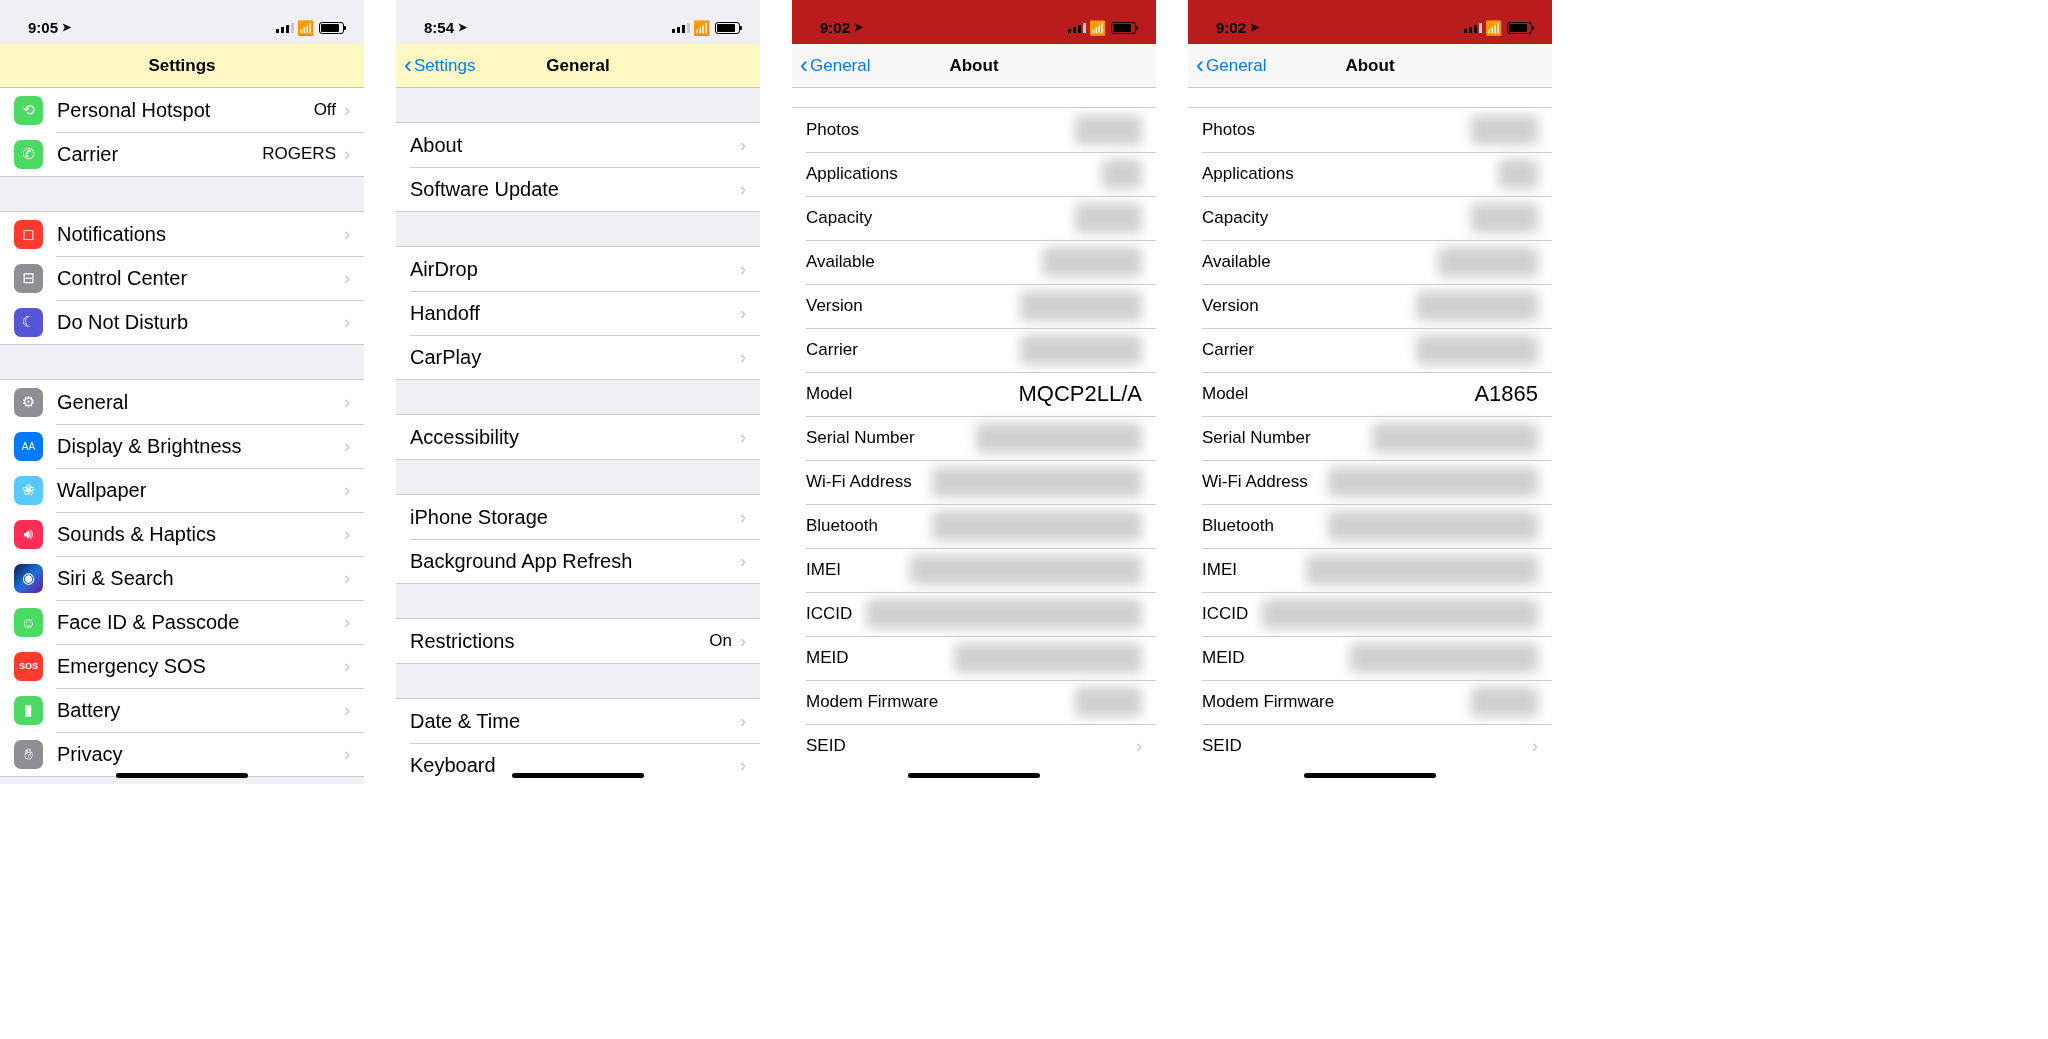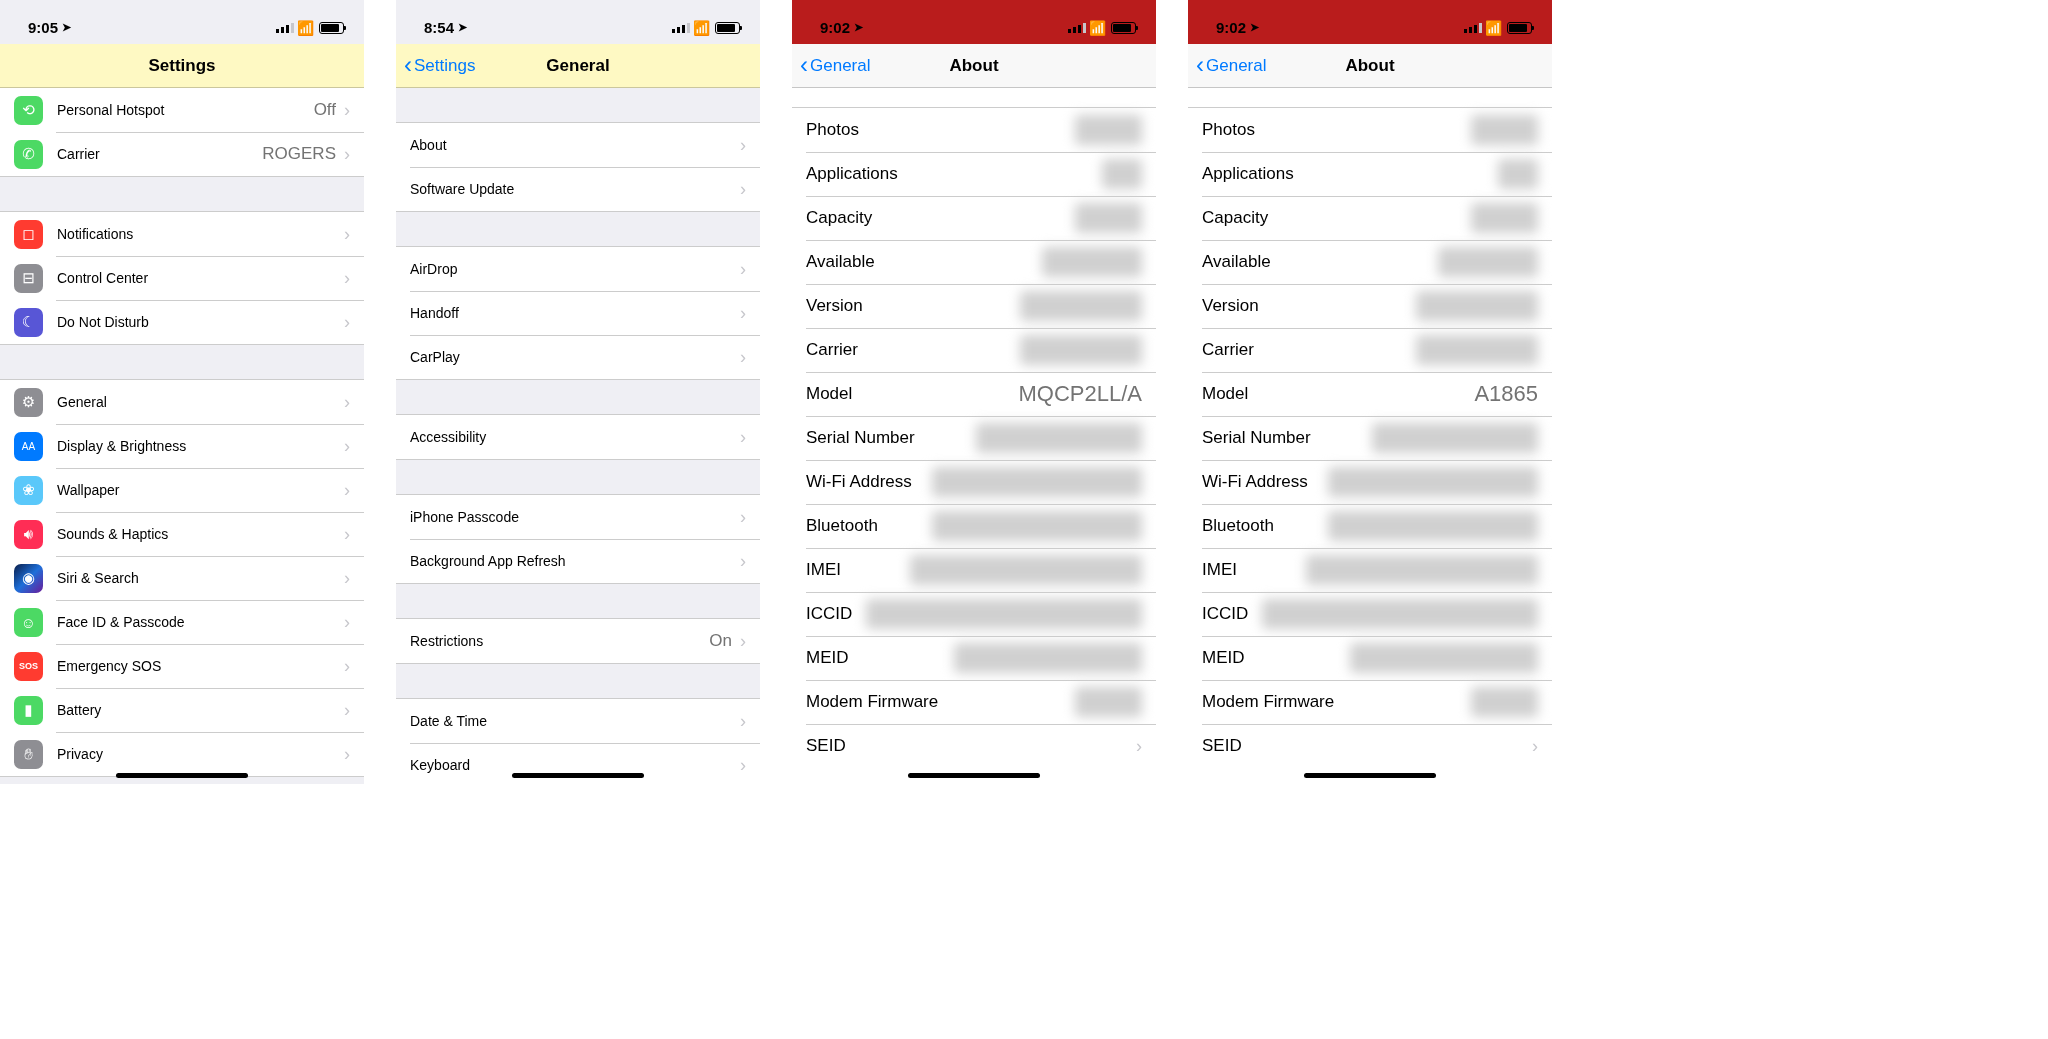--- a/index.html
+++ b/index.html
@@ -44,22 +44,22 @@
   .ic-general { background: #8e8e93; }
   .ic-display { background: #007aff; font-size:10px; }
   .ic-wall { background: #5ac8fa; }
   .ic-sound { background: #ff2d55; }
   .ic-siri { background: linear-gradient(135deg,#0a1e4a,#1e6fd9,#6a1b9a); }
   .ic-face { background: #4cd964; }
   .ic-sos { background: #ff3b30; font-size:9px; font-weight:700;}
   .ic-batt { background: #4cd964; }
   .ic-priv { background: #8e8e93; }
   
-  .label { font-size: 14px; color: #000; flex: 1; }
-  .value { font-size: 17px; color: #737373; text-align: right; }
+  .label { font-size: 20px; color: #000; flex: 1; }
+  .value { font-size: 17px; color: #000000; text-align: right; }
   .chevron { color: #c7c7cc; font-size: 18px; margin-left: 8px; font-weight: 300;}
   
   
   .about-list .row { padding-left: 14px; }
   .about-list .row + .row::before { left: 14px; }
   .about-list .label { font-size: 17px; }
   .about-list .value { font-size: 22px; }
   .blur { filter: blur(6px); background: #d0d0d0; color: transparent; border-radius: 3px; padding: 2px 6px; display: inline-block; min-width: 40px; }
   
   
@@ -227,21 +227,21 @@
       </div>
     </div>
     <div class="group">
       <div class="row noicon">
         <span class="label">Accessibility</span>
         <span class="chevron">›</span>
       </div>
     </div>
     <div class="group">
       <div class="row noicon">
-        <span class="label">iPhone Passcode</span>
+        <span class="label">iPhone Storage</span>
         <span class="chevron">›</span>
       </div>
       <div class="row noicon">
         <span class="label">Background App Refresh</span>
         <span class="chevron">›</span>
       </div>
     </div>
     <div class="group">
       <div class="row noicon">
         <span class="label">Restrictions</span>

